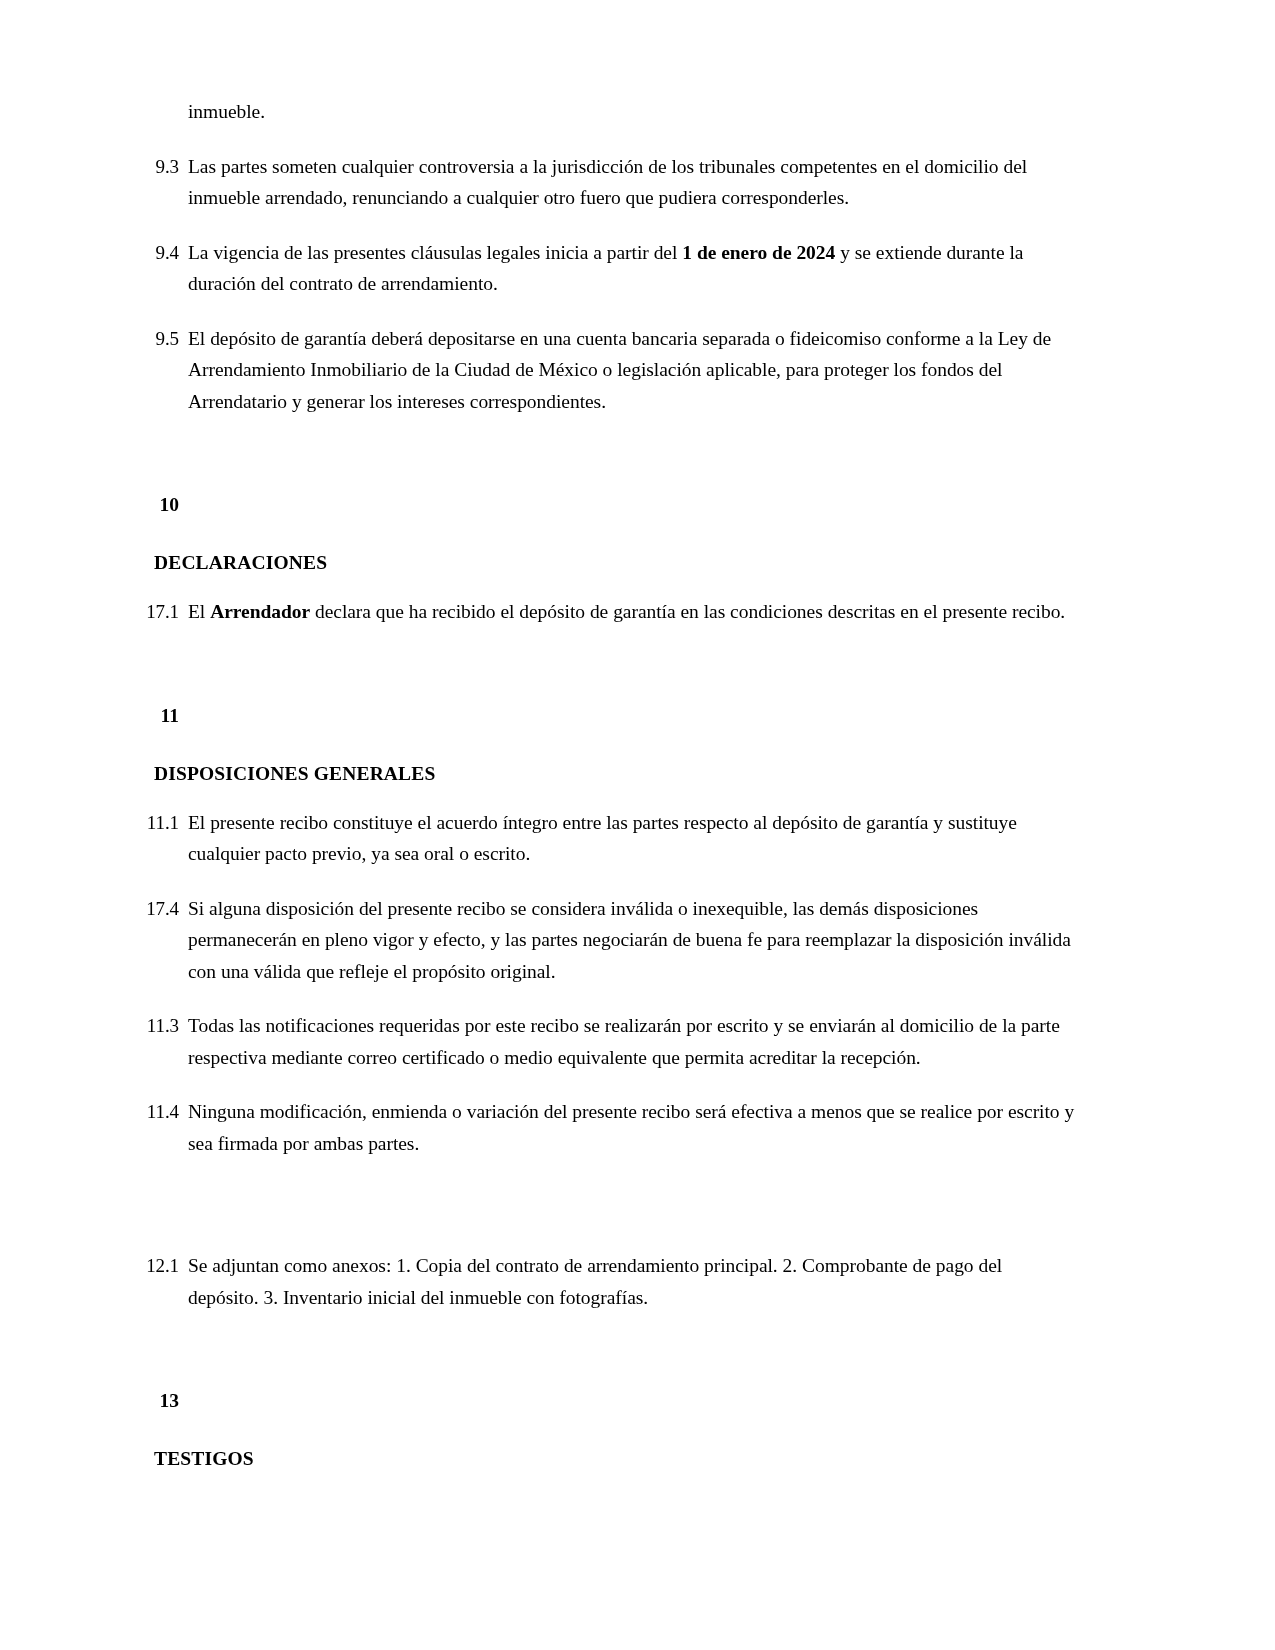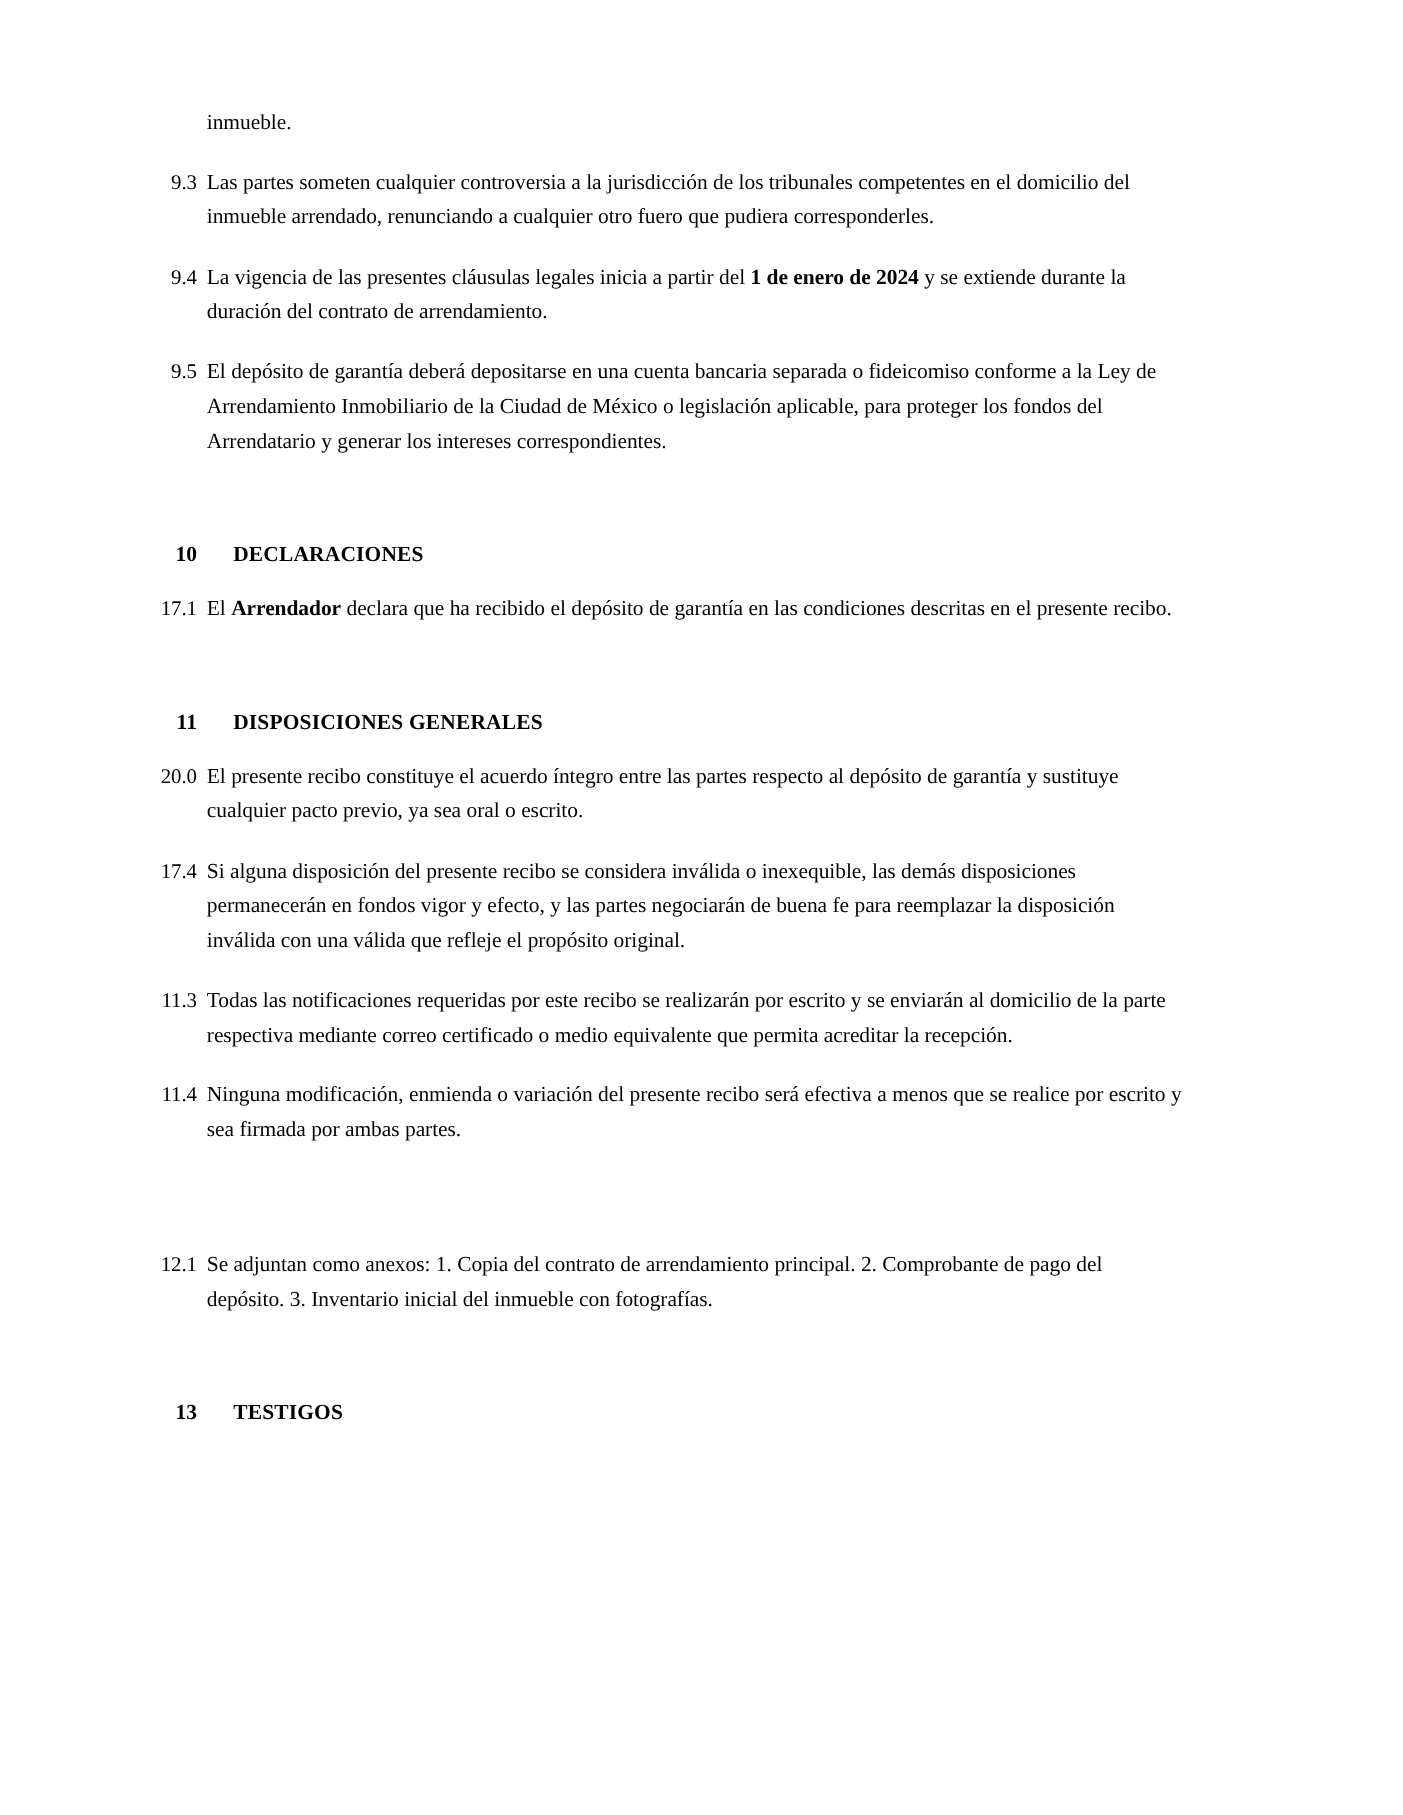--- a/index.html
+++ b/index.html
@@ -61,20 +61,21 @@
   }
   .cont .clause-num { visibility: hidden; }
 
   
   .heading {
     display: flex;
     align-items: flex-start;
     margin: 0;
     padding: 0;
     font-weight: bold;
+    flex-direction: column;
   }
   .heading .h-num {
     flex: 0 0 58px;
     width: 58px;
     text-align: right;
     padding-right: 9px;
     box-sizing: border-box;
     font-size: 19.5px;
     line-height: 30px;
   }
@@ -120,26 +121,26 @@
         <div class="clause-num">17.1</div>
         <div class="clause-body"><span>El </span><b>Arrendador</b><span> declara que ha recibido el depósito de garantía en las condiciones descritas en el presente recibo.</span></div>
       </div>
       <div class="gap-before-heading"></div>
       <div class="heading">
         <div class="h-num">11</div>
         <div class="h-title">DISPOSICIONES GENERALES</div>
       </div>
       <div class="gap-after-heading"></div>
       <div class="clause">
-        <div class="clause-num">20.0</div>
+        <div class="clause-num">11.1</div>
         <div class="clause-body">El presente recibo constituye el acuerdo íntegro entre las partes respecto al depósito de garantía y sustituye cualquier pacto previo, ya sea oral o escrito.</div>
       </div>
       <div class="clause">
         <div class="clause-num">17.4</div>
-        <div class="clause-body">Si alguna disposición del presente recibo se considera inválida o inexequible, las demás disposiciones permanecerán en fondos vigor y efecto, y las partes negociarán de buena fe para reemplazar la disposición inválida con una válida que refleje el propósito original.</div>
+        <div class="clause-body">Si alguna disposición del presente recibo se considera inválida o inexequible, las demás disposiciones permanecerán en pleno vigor y efecto, y las partes negociarán de buena fe para reemplazar la disposición inválida con una válida que refleje el propósito original.</div>
       </div>
       <div class="clause">
         <div class="clause-num">11.3</div>
         <div class="clause-body">Todas las notificaciones requeridas por este recibo se realizarán por escrito y se enviarán al domicilio de la parte respectiva mediante correo certificado o medio equivalente que permita acreditar la recepción.</div>
       </div>
       <div class="clause">
         <div class="clause-num">11.4</div>
         <div class="clause-body">Ninguna modificación, enmienda o variación del presente recibo será efectiva a menos que se realice por escrito y sea firmada por ambas partes.</div>
       </div>
       <div class="gap-before-heading"></div>

